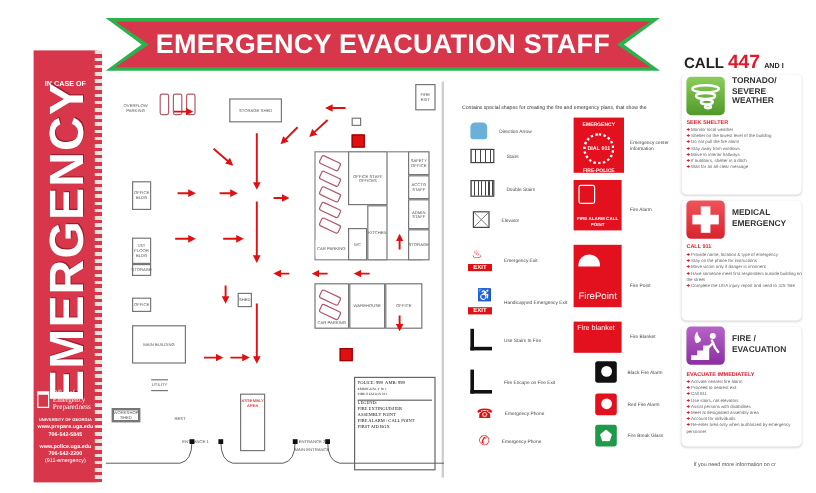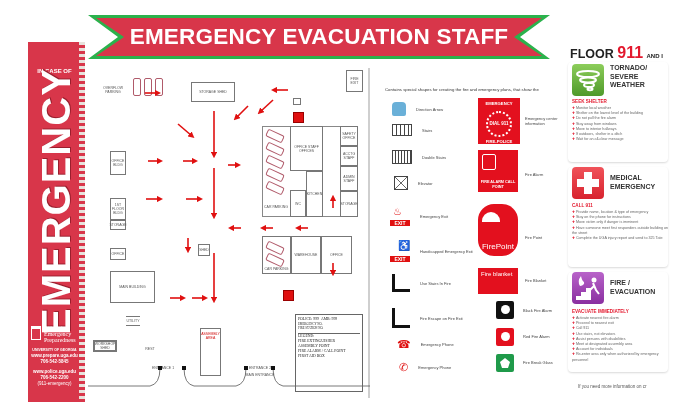--- a/index.html
+++ b/index.html
@@ -236,21 +236,21 @@
     <div style="margin-top:3px;">EMERGENCY</div>
     <div style="margin:5px auto 0;width:22px;height:22px;border:2px dotted #fff;border-radius:50%;line-height:22px;font-size:4.5px;">DIAL 911</div>
     <div style="margin-top:2px;width:38px;margin-left:2px;line-height:5px;">FIRE-POLICE AMBULANCE</div>
   </div>
   <div class="sign-label" style="left:145px;top:48px;width:35px;">Emergency center information</div>
   <div class="sign" style="left:98px;top:82px;width:40px;height:42px;font-size:3.8px;">
     <div style="margin:4px 0 0 4px;width:12px;height:14px;border:1.5px solid #fff;border-radius:2px;"></div>
     <div style="position:absolute;bottom:3px;left:2px;width:36px;line-height:4.5px;">FIRE ALARM CALL POINT</div>
   </div>
   <div class="sign-label" style="left:145px;top:104px;">Fire Alarm</div>
-  <div class="sign" style="left:98px;top:136px;width:40px;height:52px;border-radius:16px;">
+  <div class="sign" style="left:98px;top:136px;width:40px;height:52px;">
     <div style="margin:8px 0 0 4px;width:18px;height:10px;background:#fff;border-radius:9px 9px 0 0;"></div>
     <div style="position:absolute;bottom:5px;left:0;width:40px;font-size:8px;font-weight:normal;">FirePoint</div>
   </div>
   <div class="sign-label" style="left:145px;top:167px;">Fire Point</div>
   <div class="sign" style="left:98px;top:200px;width:40px;height:26px;font-size:6px;font-weight:normal;text-align:left;padding:3px;box-sizing:border-box;line-height:7px;">Fire blanket</div>
   <div class="sign-label" style="left:145px;top:210px;">Fire Blanket</div>
   <div class="sign" style="left:116px;top:233px;width:18px;height:18px;background:#111;border-radius:2px;">
       <div style="margin:4px auto;width:9px;height:9px;border-radius:50%;background:#fff;"></div>
     </div>
   <div class="sign-label" style="left:143px;top:240px;">Black Fire Alarm</div>
@@ -259,22 +259,22 @@
     </div>
   <div class="sign-label" style="left:143px;top:266px;">Red Fire Alarm</div>
   <div class="sign" style="left:116px;top:286px;width:18px;height:18px;background:#1f9a4a;border-radius:2px;">
       <div style="margin:4px auto;width:10px;height:10px;background:#fff;clip-path:polygon(50% 0,100% 40%,80% 100%,20% 100%,0 40%);"></div>
     </div>
   <div class="sign-label" style="left:143px;top:292px;">Fire Break Glass</div>
 </div>
 
 <div class="abs right">
   <div class="call911">
-    <span>FLOOR</span>
-    <span class="num">911</span>
+    <span>CALL</span>
+    <span class="num">447</span>
     <span class="and">AND I</span>
   </div>
 
   <div class="card" style="top:32px;height:100px;">
     <div class="icon-tile" style="top:2px;background:linear-gradient(#8ccd5a,#4f9a2a);">
       <svg width="32" height="32" viewBox="0 0 32 32">
           <g stroke="#fff" stroke-width="2" fill="none">
             <ellipse cx="16" cy="10" rx="11" ry="3"></ellipse>
             <ellipse cx="16" cy="16" rx="8" ry="2.5"></ellipse>
             <ellipse cx="17" cy="21" rx="5" ry="2"></ellipse>

